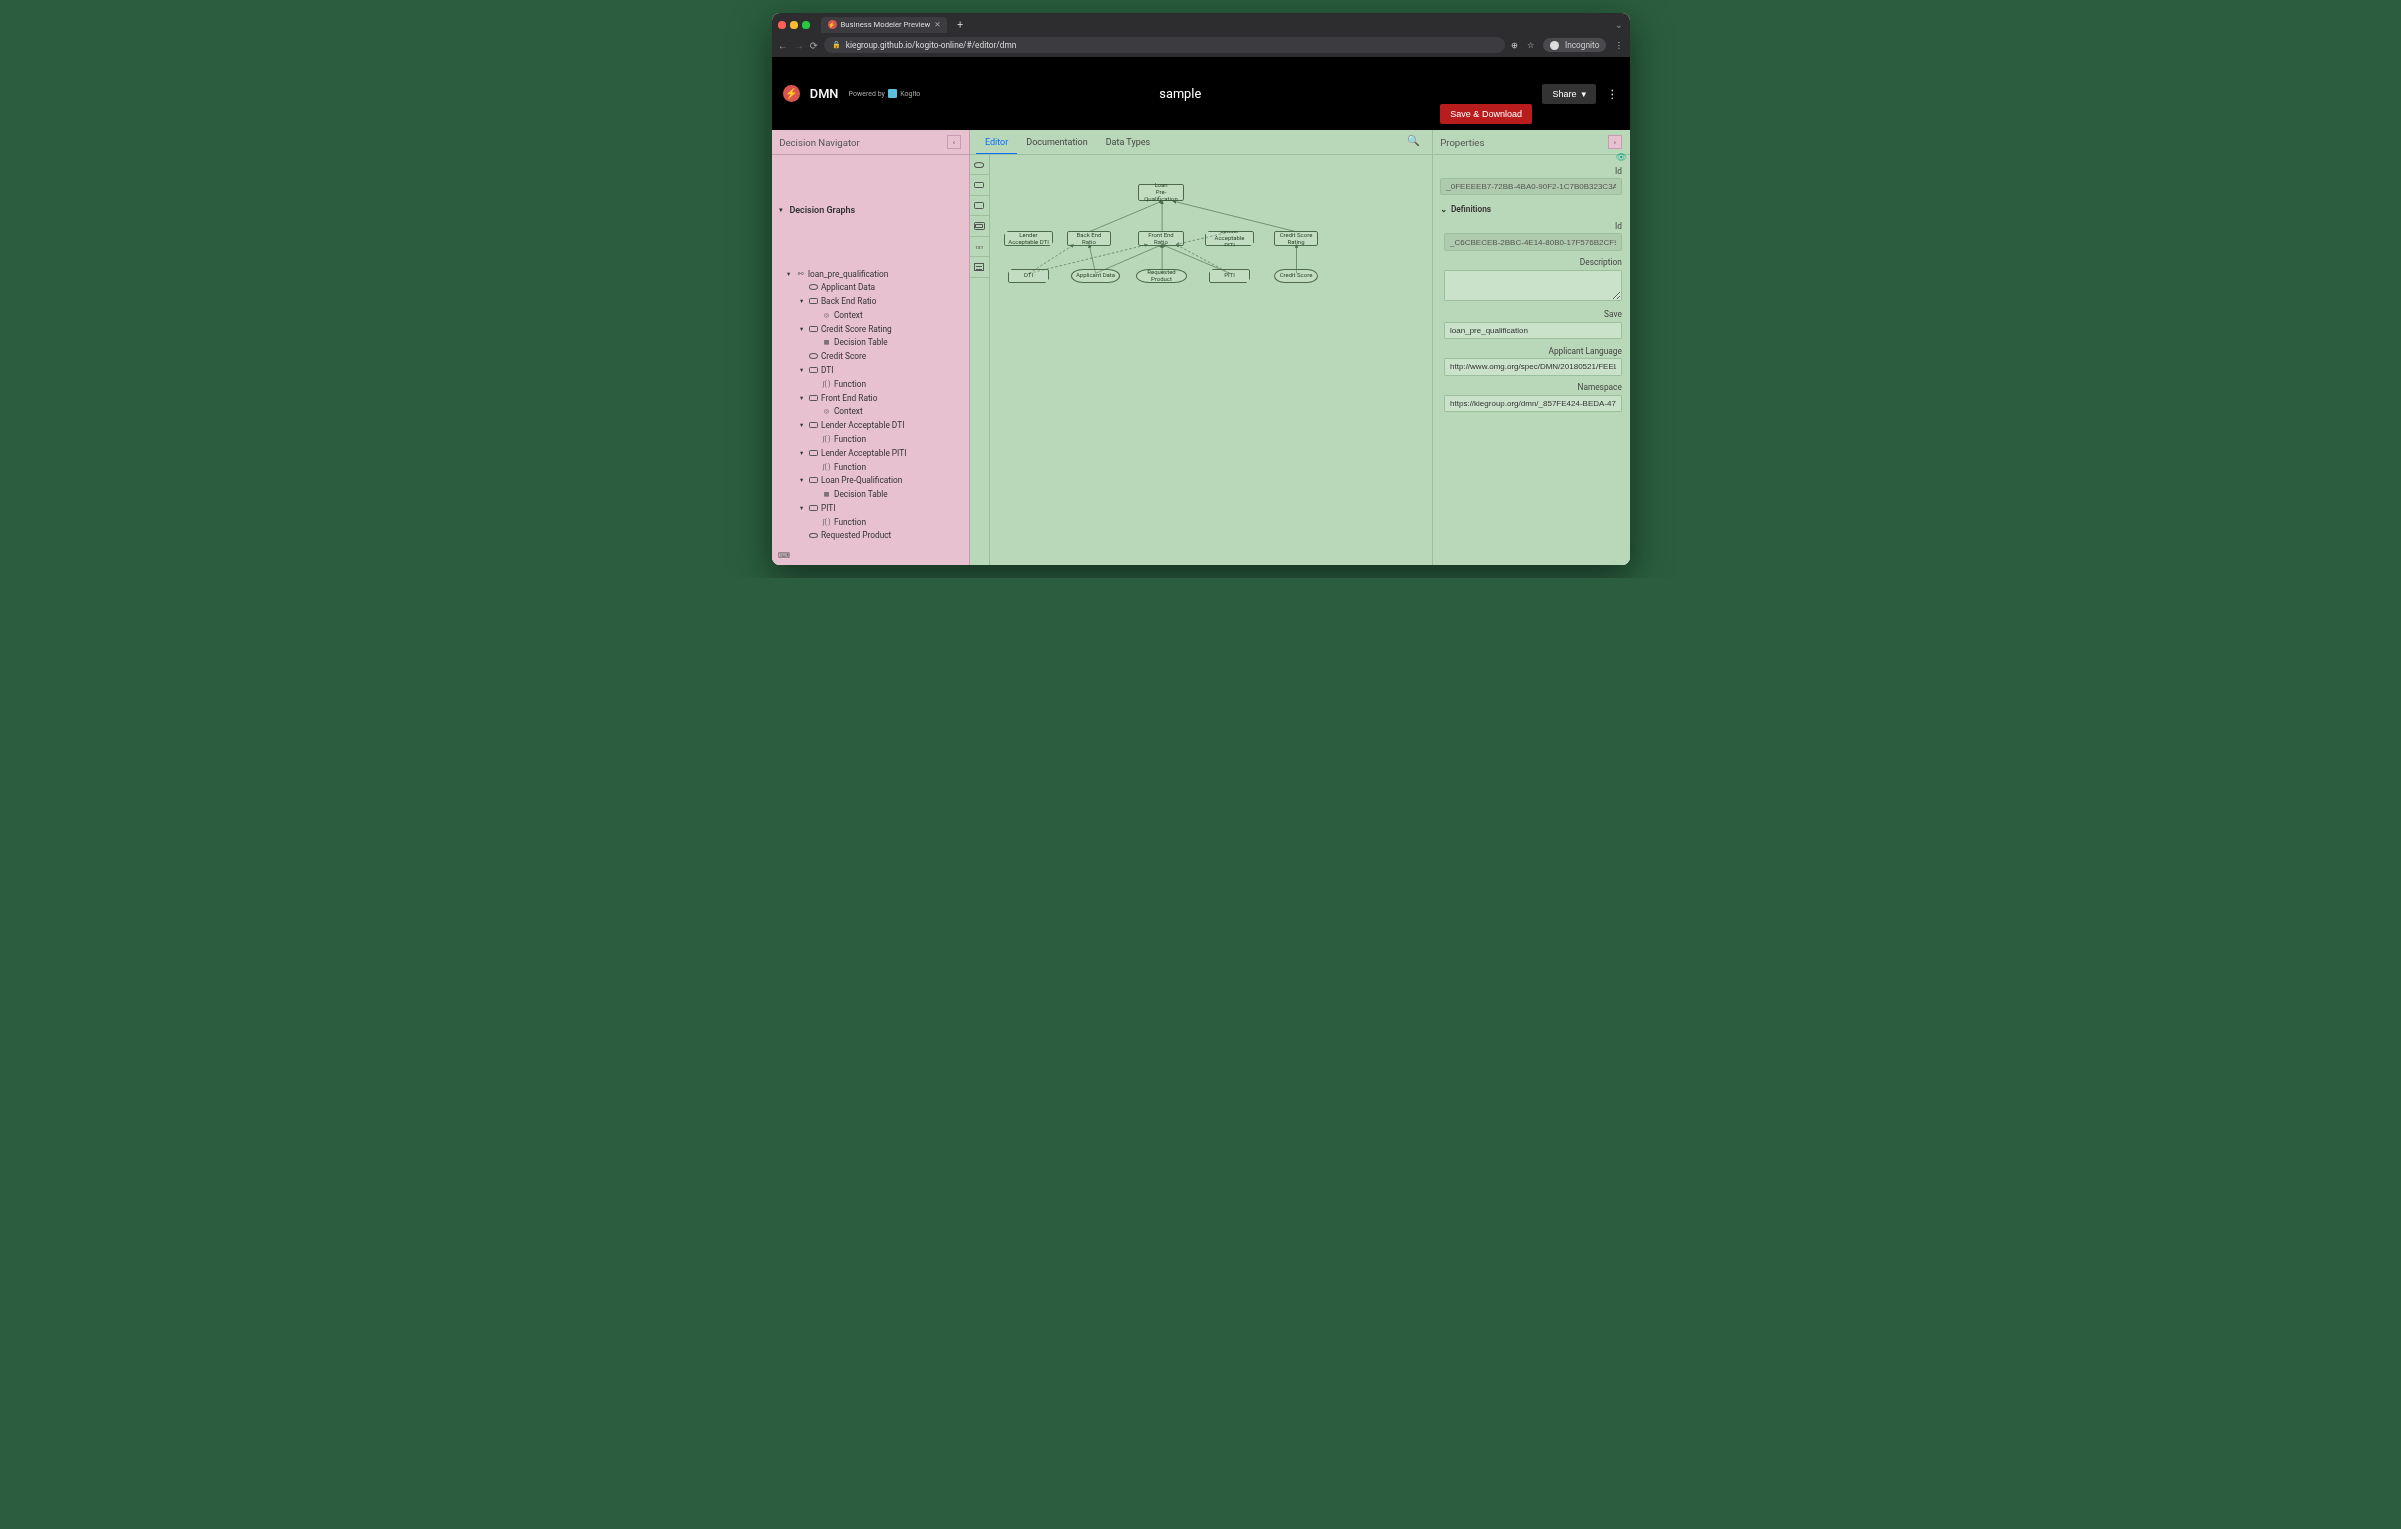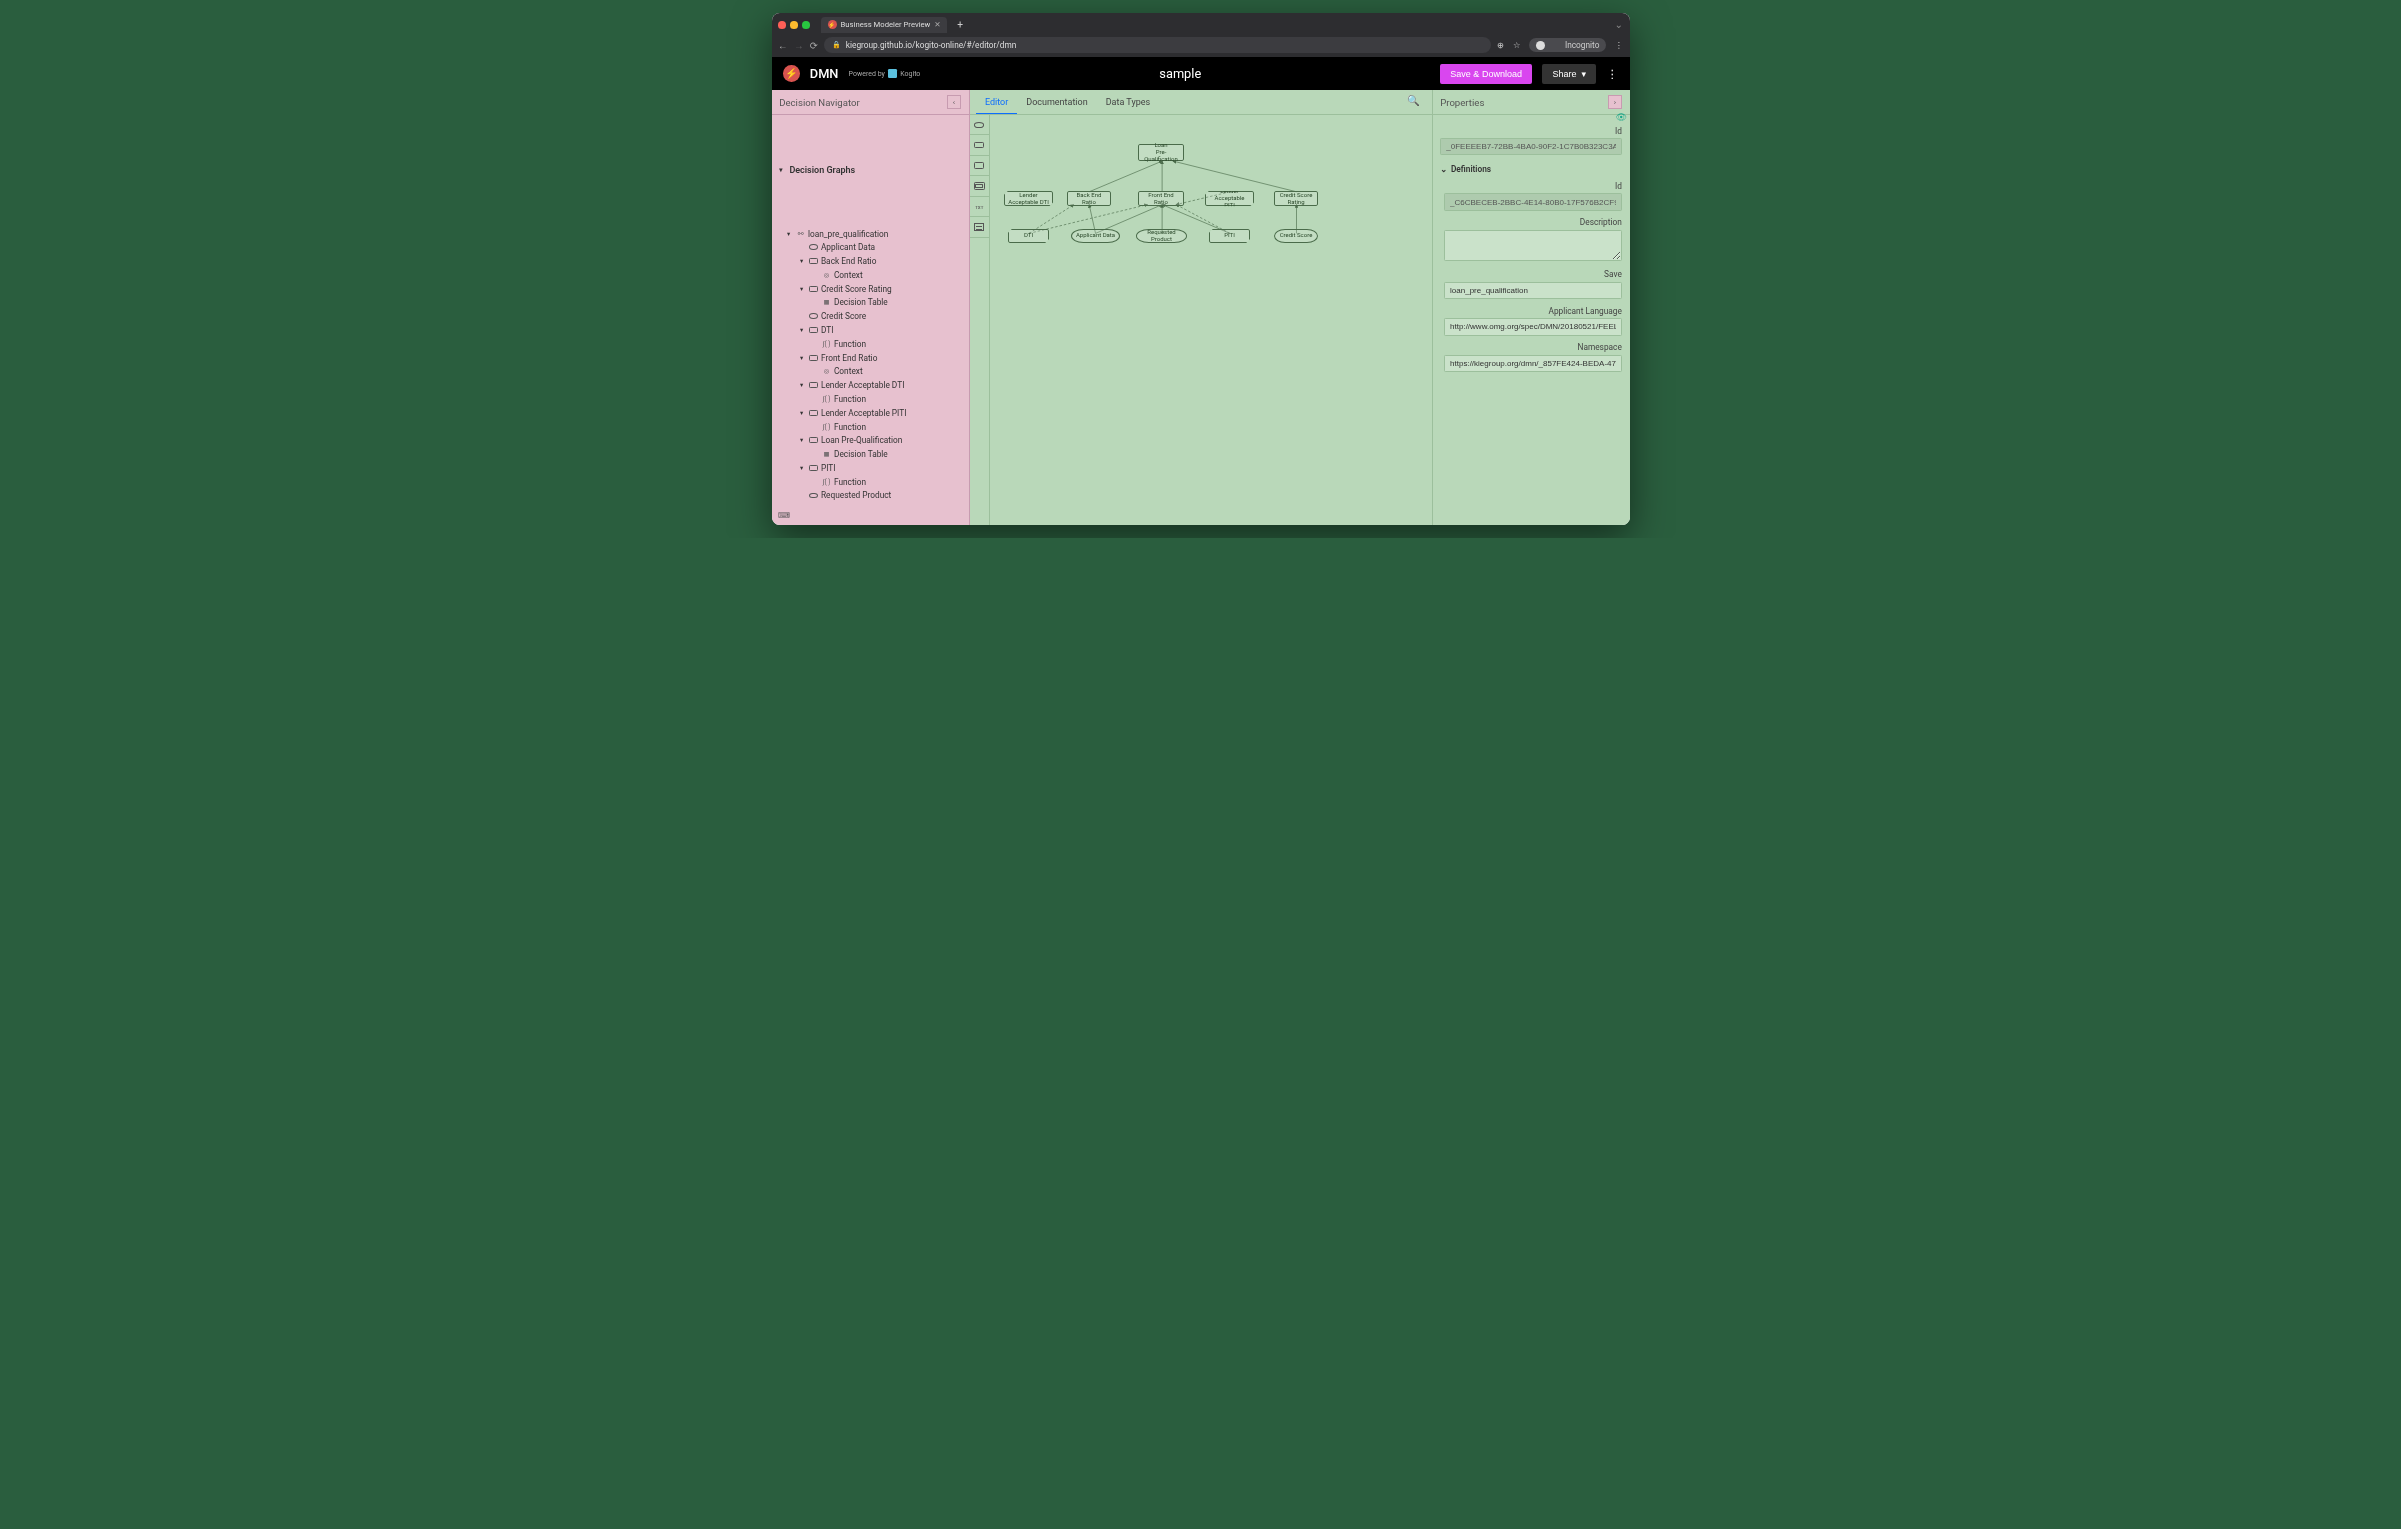--- a/index.html
+++ b/index.html
@@ -57,21 +57,21 @@
 }
 .nav-btn { color:#aaa; cursor:pointer; font-size:9.6px; }
 .addr {
   flex: 1; background: #3c3c40; border-radius: 12.8px;
   padding: 3.2px 7.7px; font-size: 8.3px; color:#ddd;
   display:flex; align-items:center; gap:5.1px;
 }
 .addr .lock { font-size: 7px; }
 .addr-right { display:flex; gap:9px; align-items:center; font-size:8.3px; }
 .incognito-badge {
-  display:flex; align-items:center; gap:20px;
+  display:flex; align-items:center; gap:6px;
   background:#4a4a4e; padding:1.9px 6.4px; border-radius:9px;
 }
 .incognito-badge .mask{ width:9px;height:9px;background:#ddd;border-radius:50%; }
 
 
 .app-header {
   background: #000;
   color: #fff;
   display: flex;
   align-items: center;
@@ -81,21 +81,21 @@
 .app-logo {
   width: 16.6px; height:16.6px; background:#d9534f; border-radius:50%;
   display:inline-flex;align-items:center;justify-content:center;
   color:#fff; font-weight:bold;
 }
 .app-title { font-size: 12.8px; font-weight: 500; }
 .powered { font-size: 7px; color:#aaa; display:flex; align-items:center; gap:3.2px;}
 .kogito-ico { width:9px;height:9px;background:#5bc0de;border-radius:1.3px;display:inline-block; }
 .doc-name { flex:1; text-align:center; font-size:12.8px; }
 .btn { padding: 5.1px 10.2px; border-radius: 1.9px; font-size:9px; cursor:pointer; border:none; }
-.btn-primary { background:#d946ef; color:#fff; }
+.btn-primary { background:#b91c1c; color:#fff;margin-top:40px; }
 .btn-dark { background:#333; color:#fff; display:flex;align-items:center;gap:5.1px; }
 .kebab { color:#fff; font-size:11.5px; cursor:pointer; }
 
 
 .workspace {
   display: grid;
   grid-template-columns: 198px 1fr 198px;
   height: 435px;
 }
 

